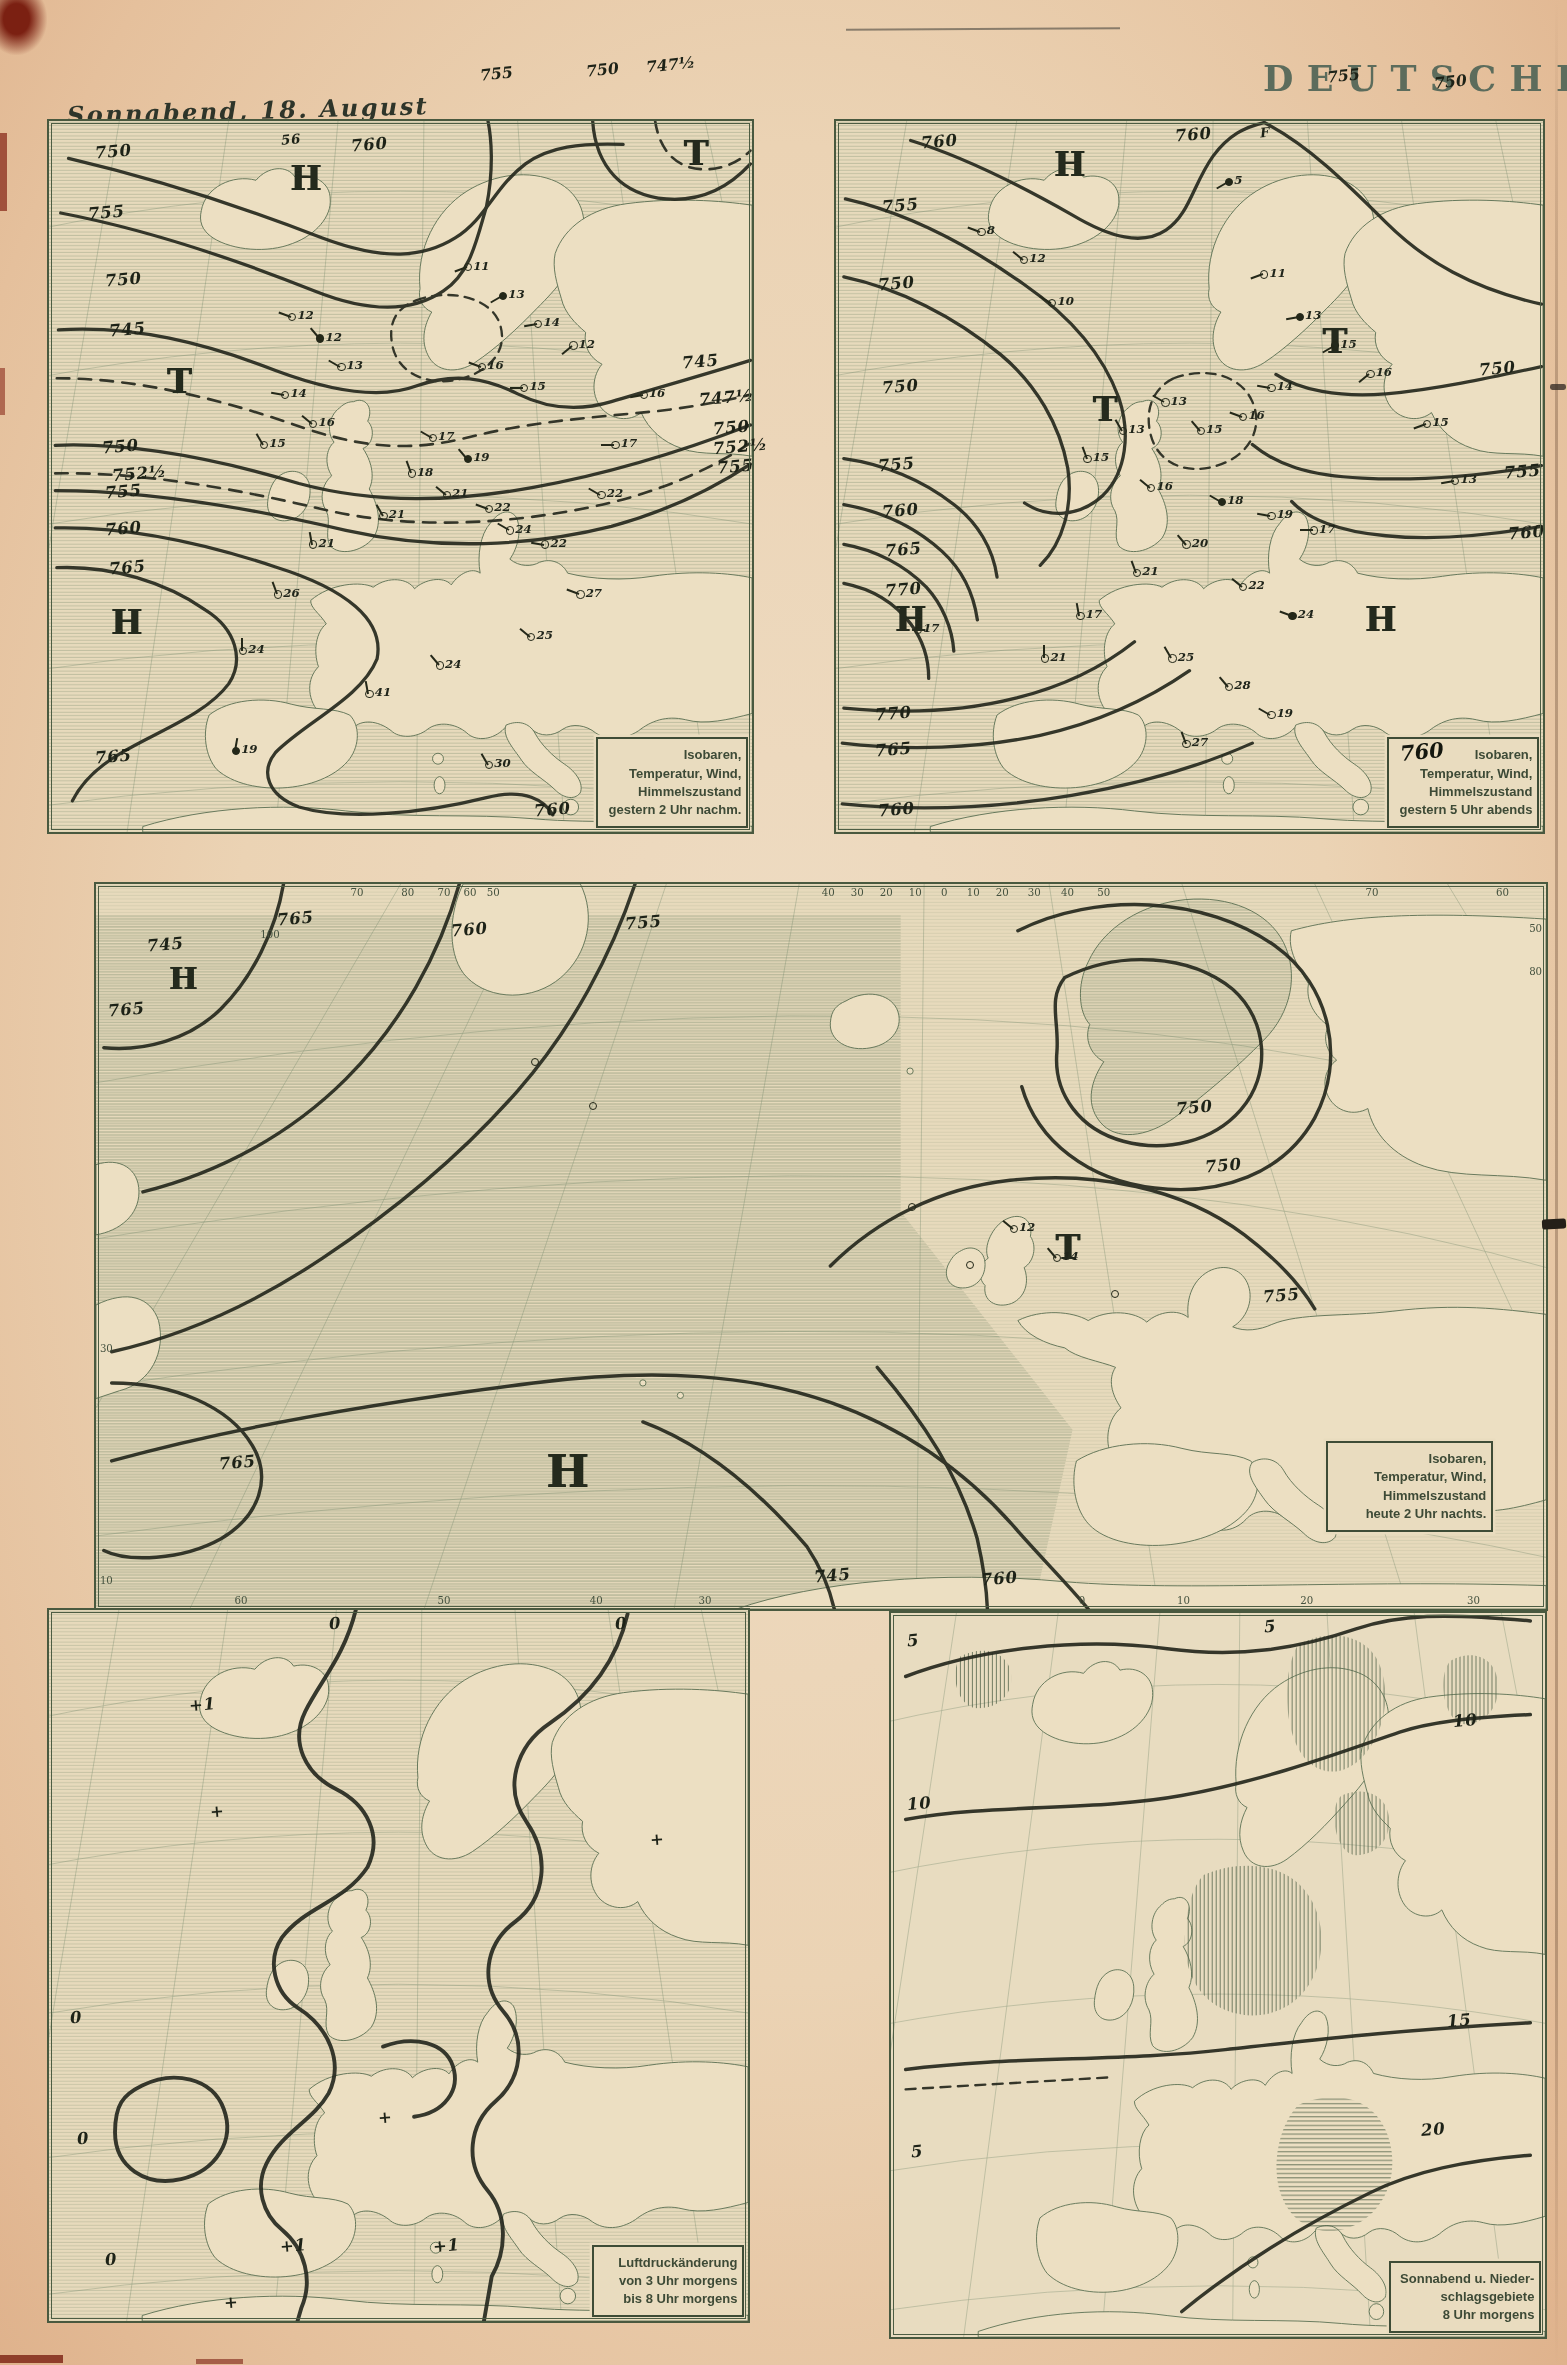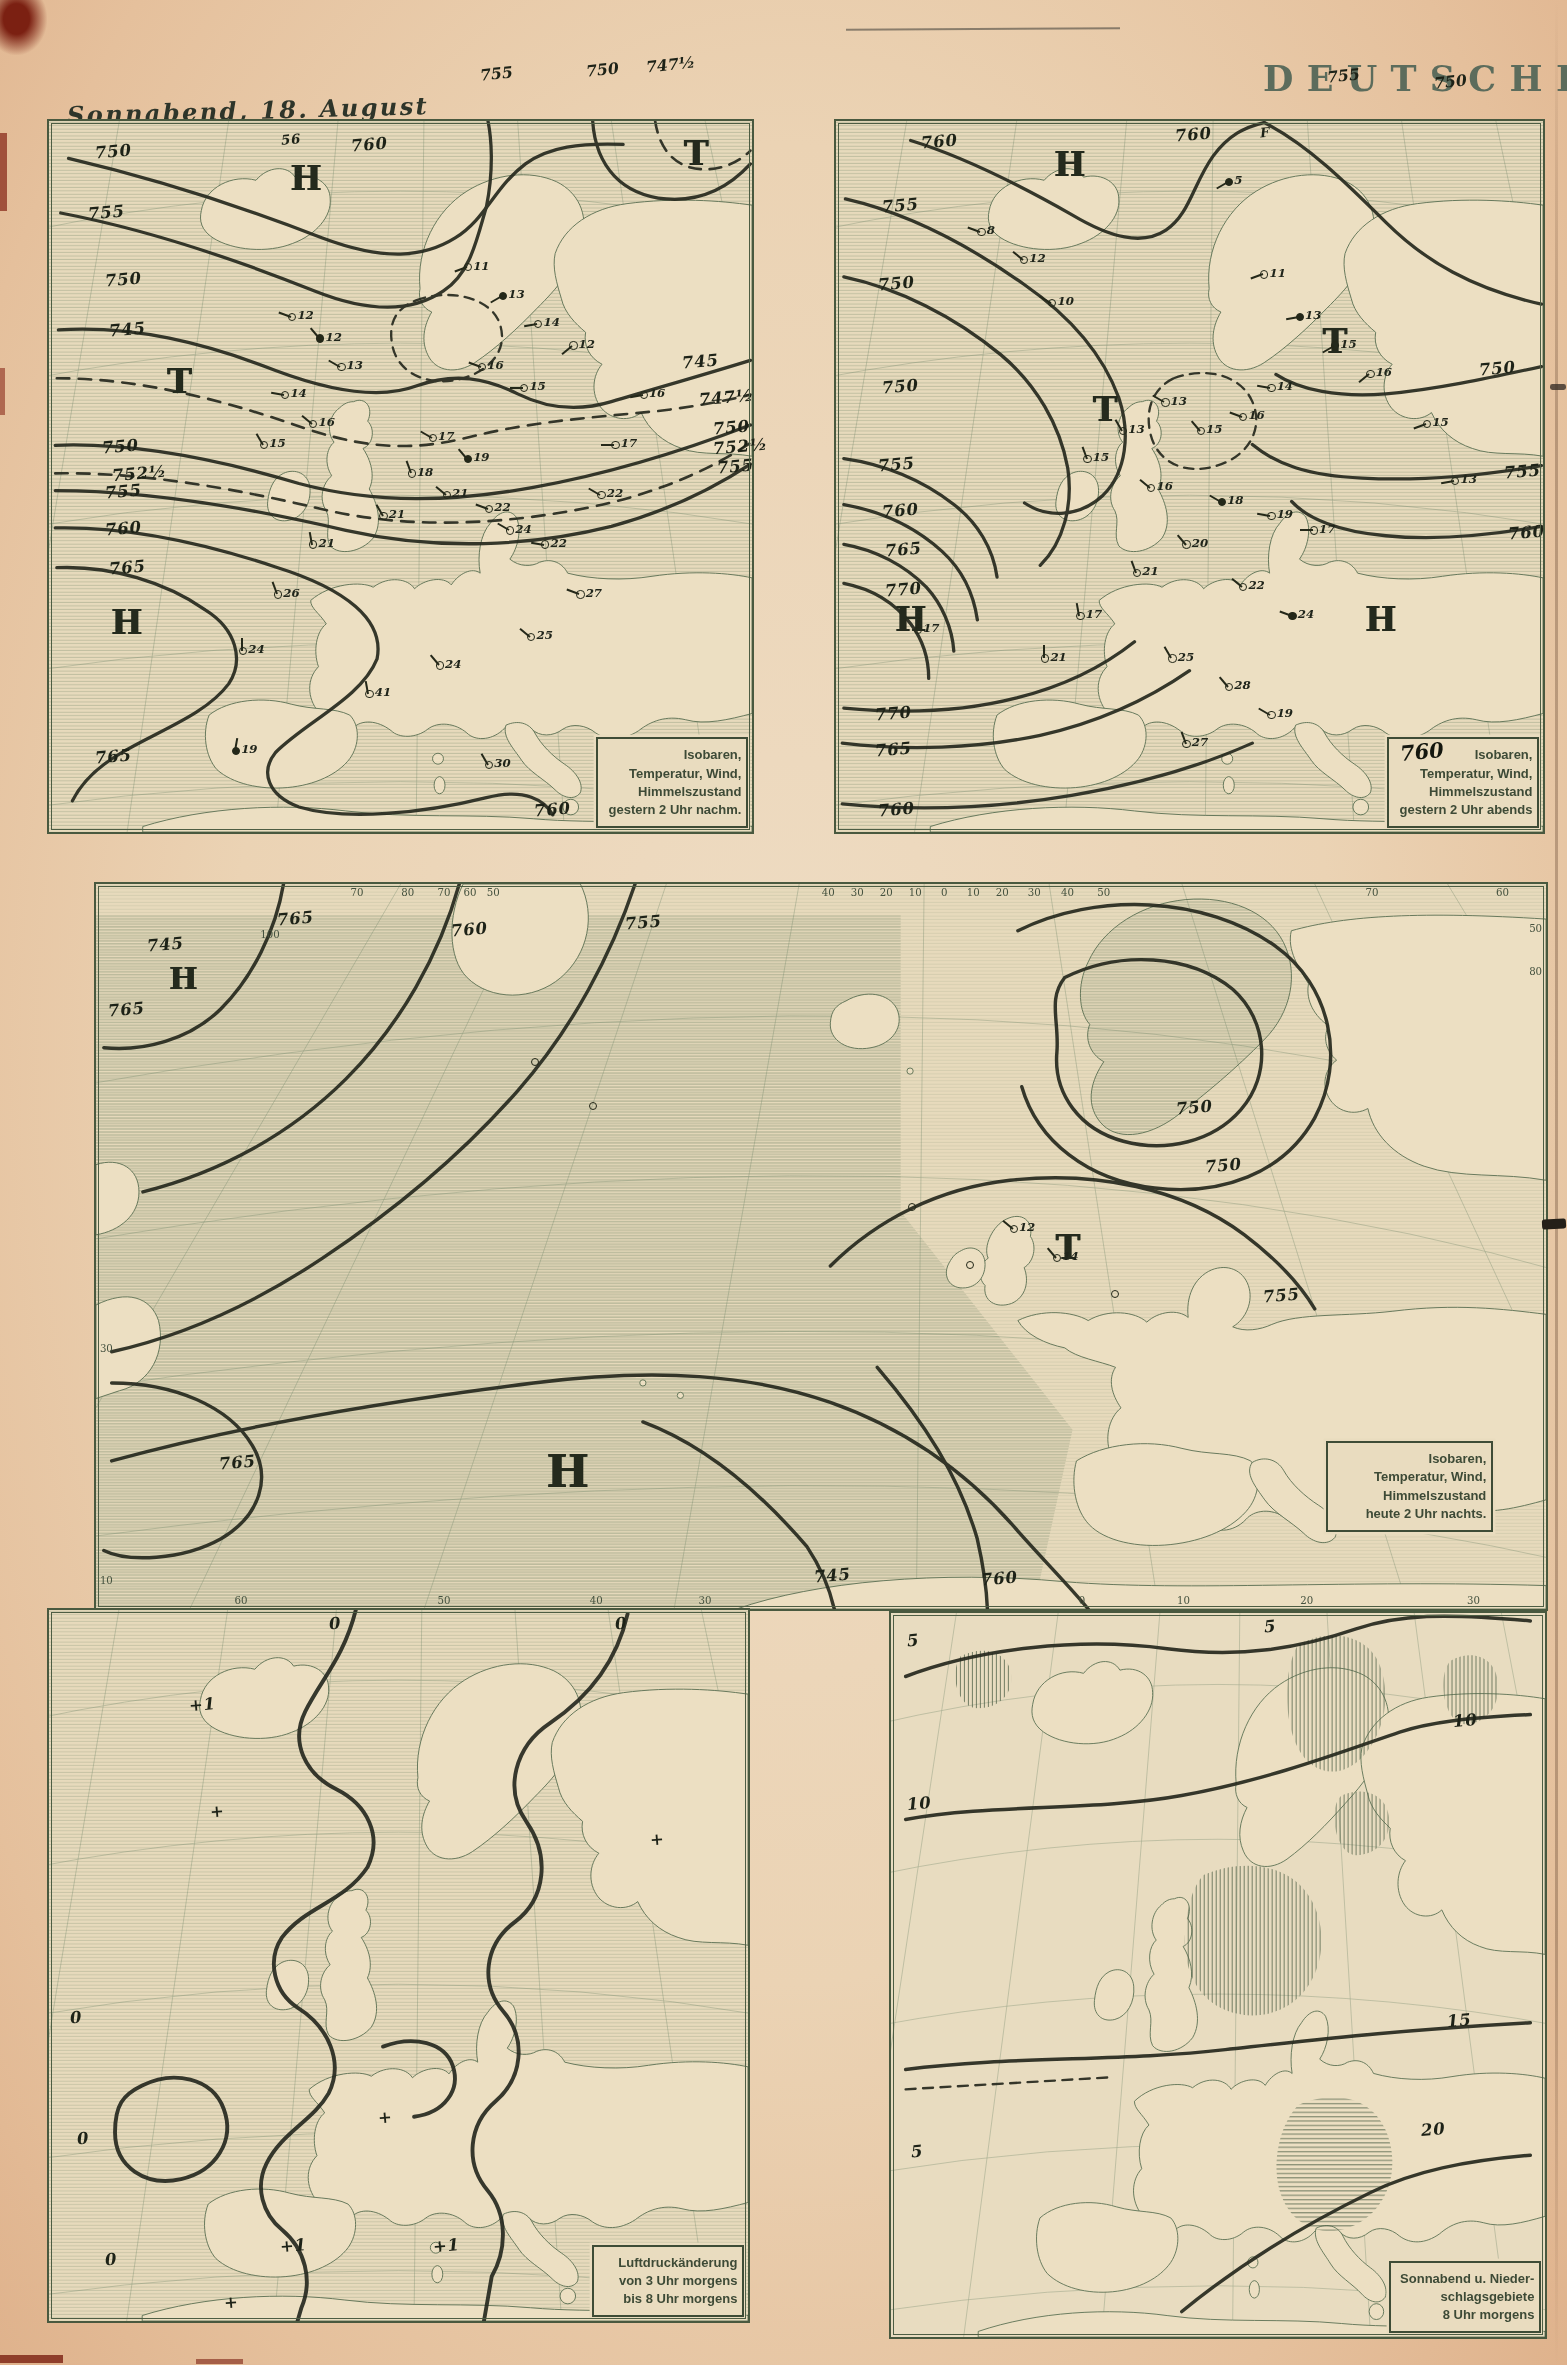--- a/index.html
+++ b/index.html
@@ -512,21 +512,21 @@
         <span class="station" style="left: 87%; top: 50%;">
           <span class="dot"></span>
           <span class="barb" style="transform: rotate(170deg);"></span>
           <span class="temp">13</span>
         </span>
       </div>
     <div class="caption">
         <div class="cap-line">Isobaren,</div>
         <div class="cap-line">Temperatur, Wind,</div>
         <div class="cap-line">Himmelszustand</div>
-        <div class="cap-line">gestern 2 Uhr abends</div>
+        <div class="cap-line">gestern 5 Uhr abends</div>
         <span class="cap-over">760</span>
       </div>
   </section>
 
   <section class="map" id="m3" style="left:94px;top:882px;width:1454px;height:729px">
     <svg viewBox="0 0 1856 930" preserveAspectRatio="none">
       <rect width="1856" height="930" fill="#e7dabc"></rect>
       <rect width="1856" height="930" fill="url(#hsea)" opacity="0.45"></rect>
       <path d="M0,40 L1030,40 L1030,420 L1250,700 L1200,930 L0,930 Z" fill="url(#hsea2)"></path>
       <g stroke="#6e8468" stroke-width="0.8" opacity="0.55" fill="none">

